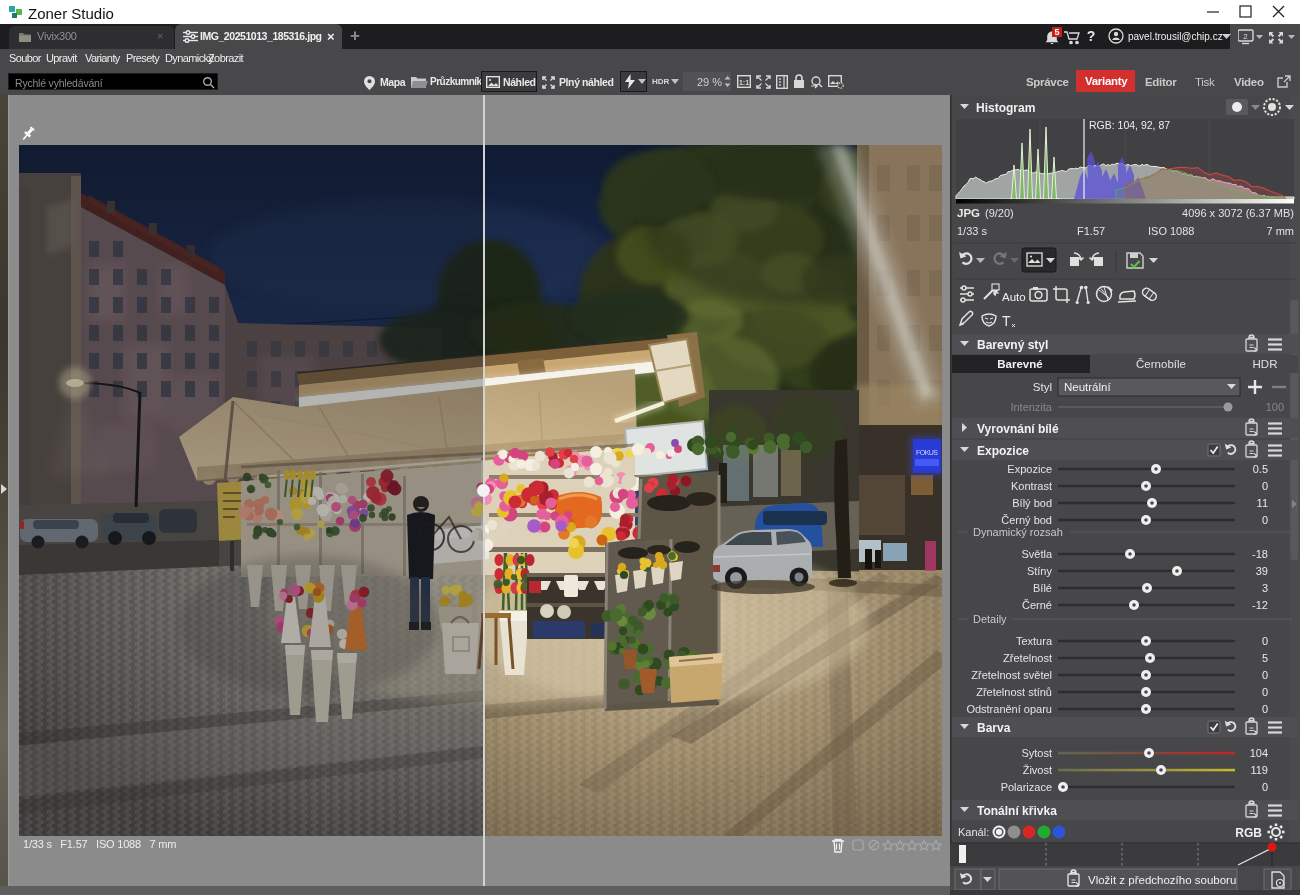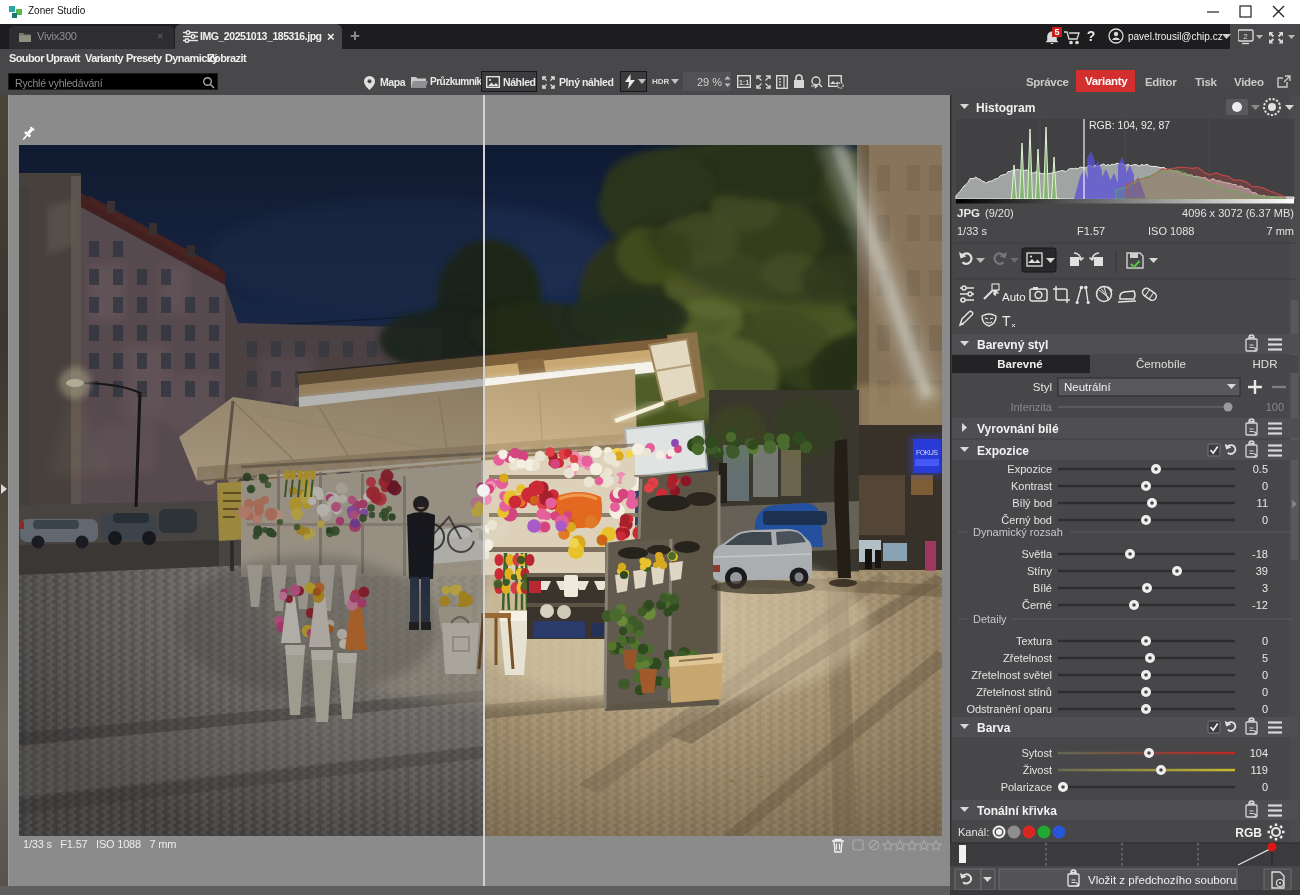--- a/index.html
+++ b/index.html
@@ -7,36 +7,36 @@
 .abs{position:absolute}
 
 #title{position:absolute;left:0;top:0;width:1300px;height:24px;background:#fff;color:#000}
 #title .t{position:absolute;left:28px;top:5px;font-size:12px;color:#111}
 
 #tabs{position:absolute;left:0;top:24px;width:1230px;height:25px;background:#1d1d1f}
 .tab1{position:absolute;left:9px;top:2px;width:165px;height:23px;background:#2e2e31;border-radius:5px 5px 0 0;color:#909092;font-size:11px;letter-spacing:-0.2px}
 .tab2{position:absolute;left:175px;top:0px;width:167px;height:25px;background:#48484a;border-radius:6px 6px 0 0;color:#f0f0f0;font-size:10.5px;letter-spacing:-0.45px;font-weight:600}
 
 #menu{position:absolute;left:0;top:49px;width:1300px;height:19px;background:#48484a;color:#eee;font-size:12px}
-#menu span{position:absolute;top:3px;font-weight:700;font-size:11px;letter-spacing:-0.6px}
+#menu span{position:absolute;top:3px;font-weight:400;font-size:11px;letter-spacing:-0.6px}
 
 #tbar{position:absolute;left:0;top:68px;width:1300px;height:27px;background:#48484a;color:#e8e8e8;font-size:12px}
 
 #canvas{position:absolute;left:0;top:95px;width:1106px;height:800px;background:#8b8b8b}
 #panel{position:absolute;left:950px;top:95px;width:350px;height:800px;background:#a21caf;color:#e2e2e2;font-size:11px}
 </style></head>
 <body>
 <div id="app">
   <div id="title">
     <svg class="abs" style="left:8px;top:5px" width="15" height="15" viewBox="0 0 15 15">
         <rect x="1" y="1" width="6" height="6" fill="#2aa7a0"></rect>
         <rect x="8" y="4" width="6" height="6" fill="#57b847"></rect>
         <rect x="4" y="8" width="5" height="5" fill="#1c7870"></rect>
       </svg>
-    <div class="t" style="font-size:10px">Zoner Studio</div>
+    <div class="t" style="font-size:15px">Zoner Studio</div>
     <svg class="abs" style="left:1200px;top:0" width="100" height="24" viewBox="0 0 100 24">
       <line x1="7" y1="12" x2="19" y2="12" stroke="#222" stroke-width="1.2"></line>
       <rect x="40" y="6" width="11" height="11" fill="none" stroke="#222" stroke-width="1.2"></rect>
       <path d="M73 6 L84 17 M84 6 L73 17" stroke="#222" stroke-width="1.3"></path>
     </svg>
   </div>
   <div id="tabs">
     <div class="tab1">
       <svg class="abs" style="left:9px;top:5px" width="14" height="12" viewBox="0 0 14 12">
           <path d="M1 2h4l1.5 1.5H13V11H1z" fill="#7a7a6a"></path>
@@ -174,21 +174,21 @@
     <svg class="abs" style="left:828px;top:7px" width="16" height="14" viewBox="0 0 16 14">
         <rect x="0.7" y="0.7" width="12.6" height="10.6" fill="none" stroke="#d8d8d8" stroke-width="1.4"></rect>
         <path d="M2 9 l3-3 2.5 2.5 2-2 2 2.5 z" fill="#d8d8d8"></path>
         <circle cx="12.5" cy="10.5" r="3" fill="#48484a"></circle>
         <circle cx="12.5" cy="10.5" r="2.7" fill="none" stroke="#d8d8d8" stroke-width="1.2" stroke-dasharray="1.5 1.1"></circle>
       </svg>
     <span class="abs" style="left:1026px;top:8px;font-size:11.5px;letter-spacing:-0.3px;color:#c9c9c9;font-weight:600">Správce</span>
     <div class="abs" style="left:1076px;top:2px;width:59px;height:22px;background:#d32f2f"></div>
     <span class="abs" style="left:1085px;top:7px;font-size:11.5px;letter-spacing:-0.3px;color:#fff;font-weight:700">Varianty</span>
     <span class="abs" style="left:1145px;top:8px;font-size:11.5px;letter-spacing:-0.3px;color:#c9c9c9;font-weight:600">Editor</span>
-    <span class="abs" style="left:1195px;top:8px;font-size:11.5px;letter-spacing:-0.3px;color:#c9c9c9;font-weight:700">Tisk</span>
+    <span class="abs" style="left:1195px;top:8px;font-size:11.5px;letter-spacing:-0.3px;color:#c9c9c9;font-weight:400">Tisk</span>
     <span class="abs" style="left:1234px;top:8px;font-size:11.5px;letter-spacing:-0.3px;color:#c9c9c9;font-weight:600">Video</span>
     <svg class="abs" style="left:1277px;top:7px" width="14" height="13" viewBox="0 0 14 13" stroke="#c9c9c9" stroke-width="1.4" fill="none">
         <path d="M10 7 v5 H1 V3 h5"></path>
         <path d="M8 1 h5 v5 M13 1 L7 7"></path>
       </svg>
   </div>
   <div id="canvas">
     <div class="abs" style="left:0;top:0;width:9px;height:800px;background:linear-gradient(#4a4438,#3a362e 30%,#4e4a3e 55%,#6a645a 80%,#56524a)"></div>
     <div class="abs" style="left:8px;top:0;width:1px;height:800px;background:#9a9a9a"></div>
 <svg id="photo" class="abs" style="left:19px;top:50px" width="923" height="691" viewBox="0 0 923 691">

